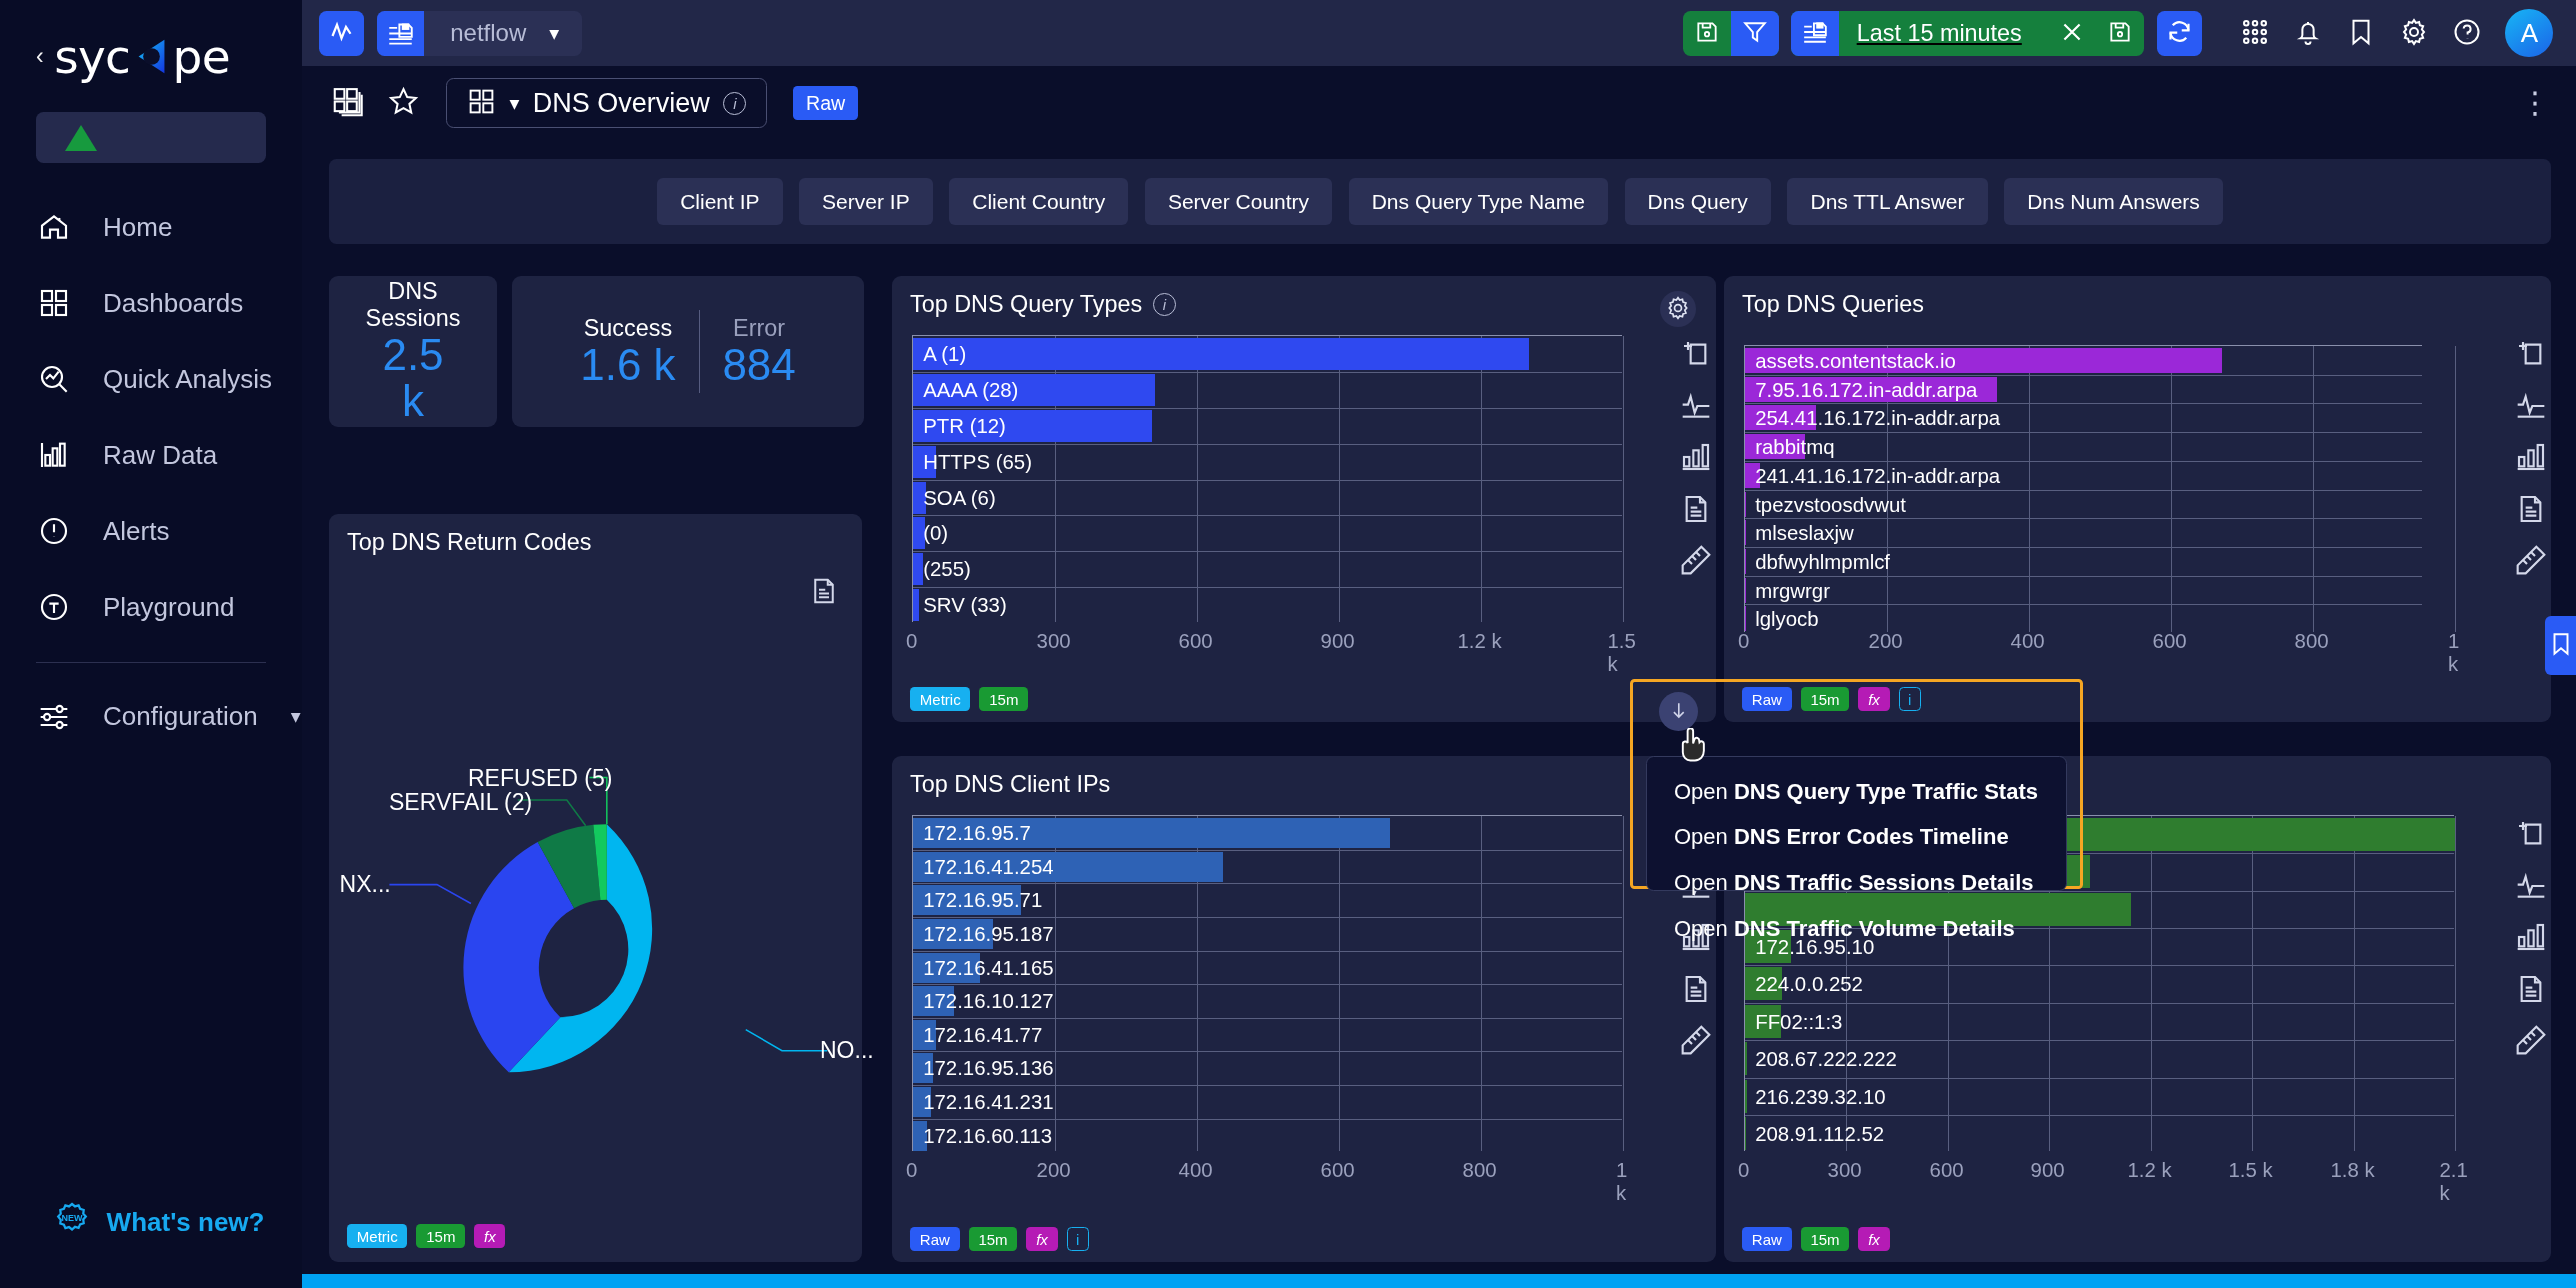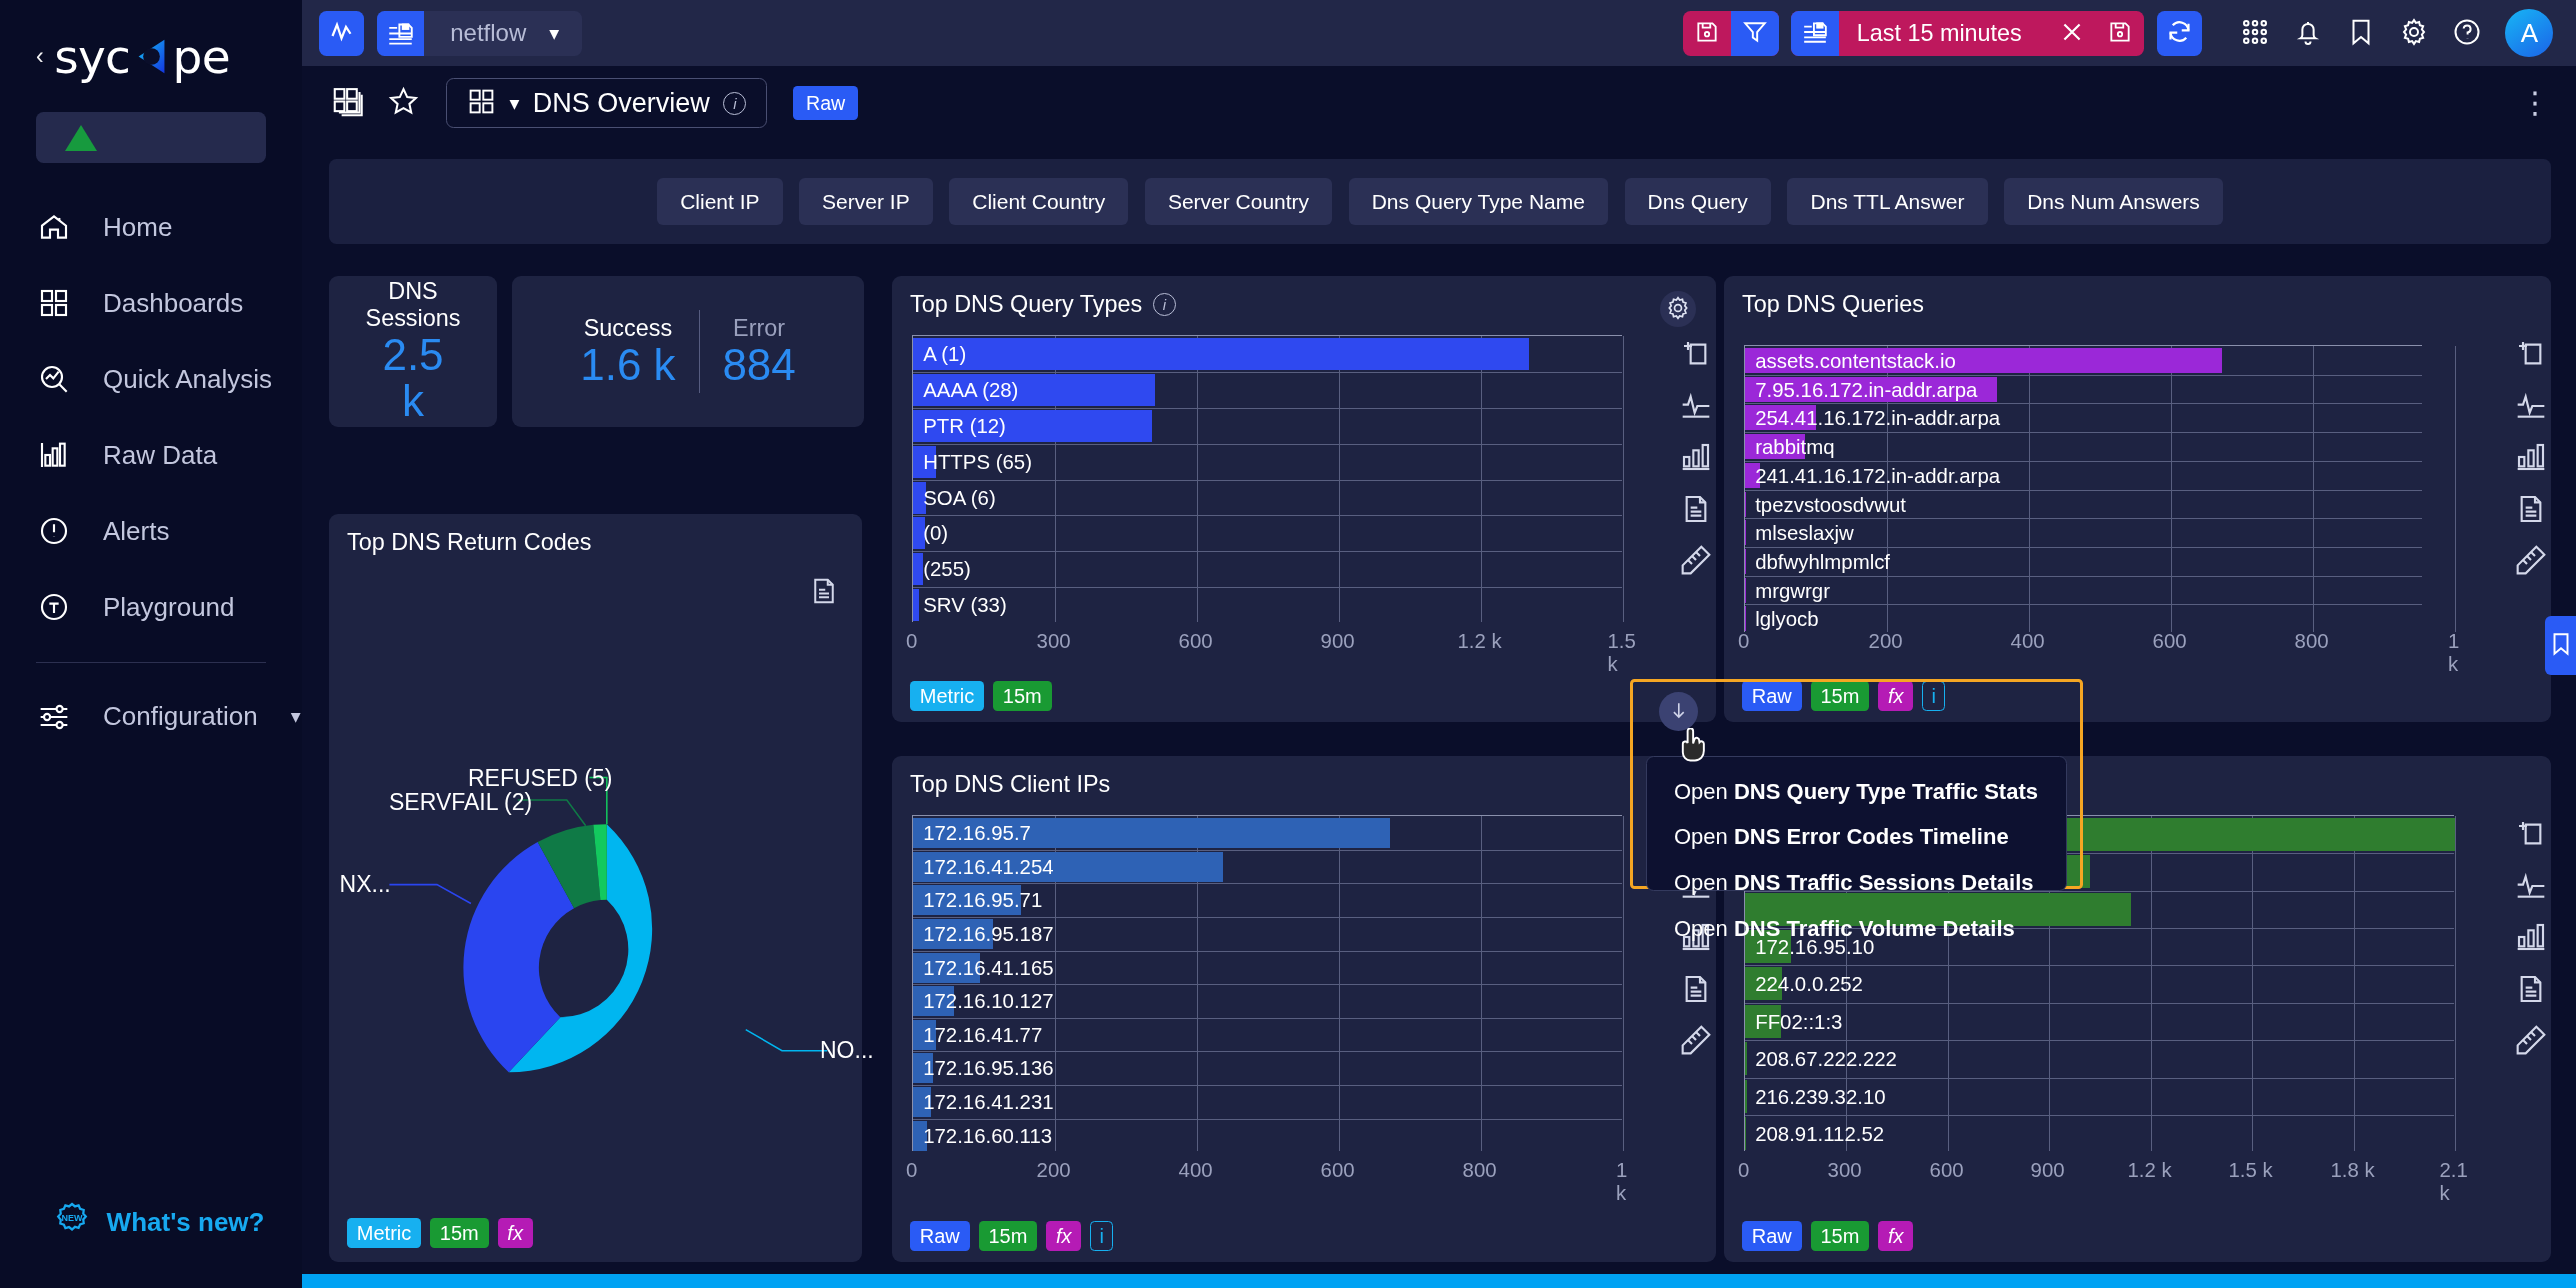--- a/index.html
+++ b/index.html
@@ -70,22 +70,22 @@
     height: 45px; background: #2b3055; border-radius: 7.6px; display: flex;
     align-items: center; margin-left: 13.6px; overflow: hidden;
   }
   #netflow-icon { width: 47px; height: 45px; background: #2a5bf5; display: flex;
     align-items: center; justify-content: center; flex: none; }
   #netflow-icon svg { width: 27px; height: 27px; }
   #netflow-label { color: #b7bcd6; font-size: 24px; padding: 0 23px 0 26px; }
   #netflow-chev { color: #fff; font-size: 19.6px; padding-right: 23px; }
   .spacer { flex: 1 1 auto; }
 
-  .grp { display: flex; align-items: center; background: #be185d;
-         border-radius: 7.6px; height: 45px; overflow: hidden; margin-left: 12px; }
+  .grp { display: flex; align-items: center; background: #15803d;
+         border-radius: 7.6px; height: 45px; overflow: hidden; margin-left: 12px; text-decoration: underline; }
   .grp .ic { width: 48px; height: 45px; display:flex; align-items:center;
              justify-content:center; cursor:pointer; }
   .grp .ic svg { width: 26px; height: 26px; }
   .grp .ic.blue { background: #2a5bf5; }
   #time-label { color: #fff; font-size: 23.4px; padding: 0 26px 0 18px; white-space: nowrap; }
 
   .top-icon { width: 53px; height: 53px; display:flex; align-items:center;
               justify-content:center; cursor:pointer; }
   .top-icon svg { width: 30px; height: 30px; }
   #avatar {
@@ -174,21 +174,21 @@
   .axis { position:absolute; display:flex; color:#9ba1bd; font-size:20.4px; }
   .axis span { position: absolute; transform: translateX(-50%); }
 
   
   .sidetools { position:absolute; right: 3px; display:flex; flex-direction:column;
     align-items:center; gap: 19.6px; }
   .sidetools .st { width: 32px; height: 32px; cursor:pointer; }
   .sidetools .st svg { width: 32px; height: 32px; display:block; }
 
   .badges { position:absolute; display:flex; gap: 9px; align-items:center; }
-  .bdg { font-size: 20px; border-radius: 4.5px; padding: 3.8px 9.8px; color:#fff; }
+  .bdg { font-size: 15px; border-radius: 4.5px; padding: 3.8px 9.8px; color:#fff; }
   .bdg-raw { background:#2a5bf5; }
   .bdg-metric { background:#17b0f0; }
   .bdg-15m { background:#199a33; }
   .bdg-fx { background:#b51bb5; font-style: italic; }
   .bdg-i { border: 1.5px solid #17b0f0; color:#17b0f0; padding: 2.3px 8.3px; }
 
   #bookmark-tab {
     position: absolute; left: 2545px; top: 616px; width: 31px; height: 59px;
     background: #2a5bf5; border-radius: 6px 0 0 6px;
     display:flex; align-items:center; justify-content:center; cursor:pointer; z-index: 8;

